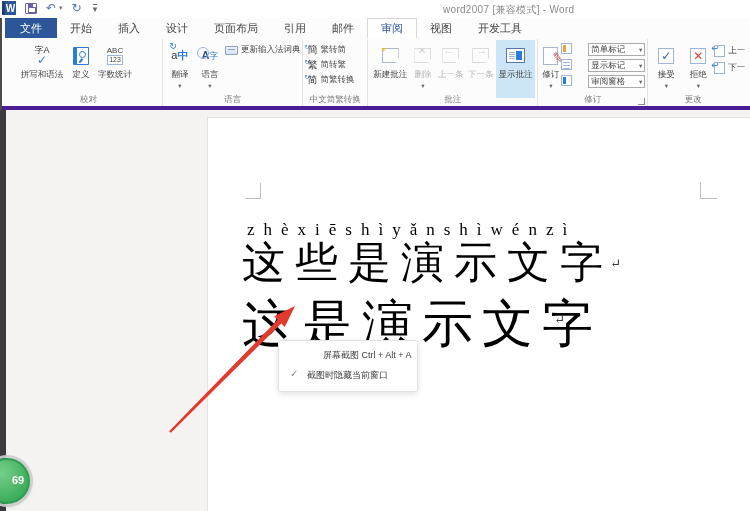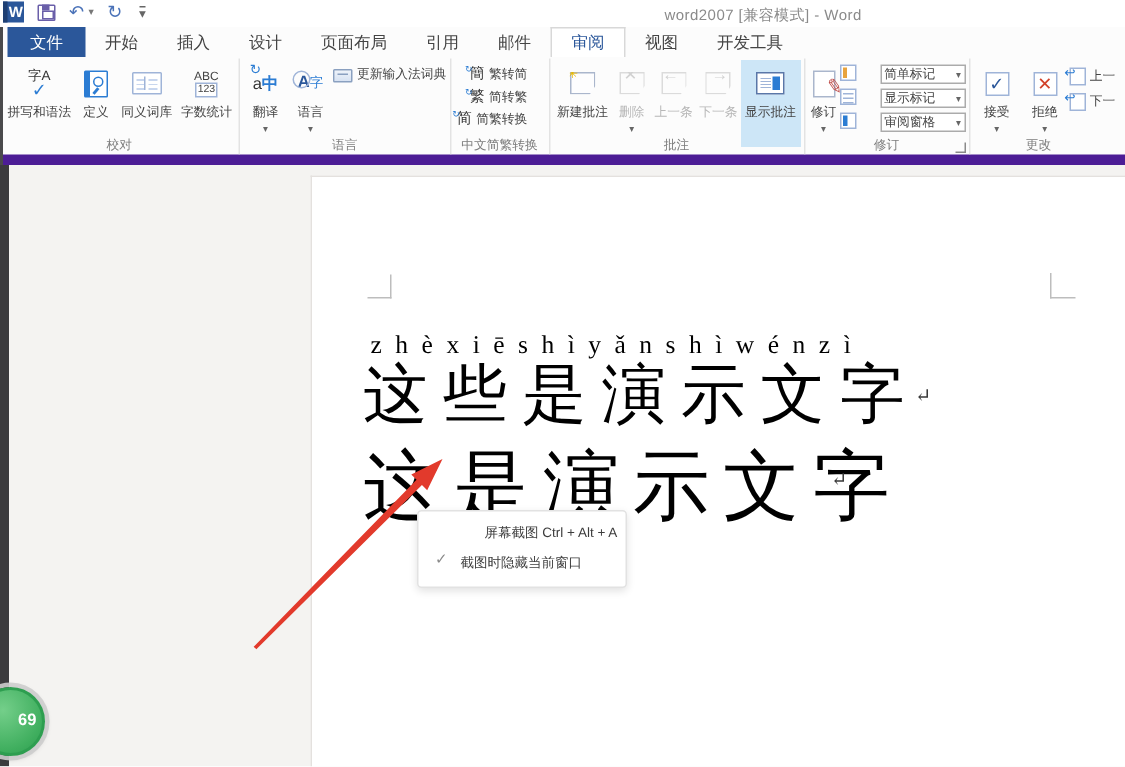--- a/index.html
+++ b/index.html
@@ -21,21 +21,21 @@
   .wtitle { position:absolute; left:443px; top:3px; font-size:10px; color:#8a8a8a; letter-spacing:.3px; }
 
   
   .tabbar { position:relative; height:20px; background:#fcfcfc; display:flex; align-items:stretch; padding-left:5px; }
   .tab { font-size:11px; color:#444; display:flex; align-items:center; padding:0 13px; cursor:default; white-space:nowrap; }
   .tab.file { background:#2b579a; color:#fff; padding:0 15px; }
   .tab.active { background:#fff; color:#2b579a; border:1px solid #d8d8d8; border-bottom:none; }
   .edge-strip-top { position:absolute; left:0; top:18px; width:2px; height:92px; background:#4a4a4c; z-index:40; }
 
   
-  .ribbon { position:relative; height:72px; background:#fcfcfc; border-bottom:7px solid #4c1d95; display:flex; padding:1px 0 0 0; overflow:hidden; }
+  .ribbon { position:relative; height:72px; background:#fcfcfc; border-bottom:4px solid #4c1d95; display:flex; padding:1px 0 0 15px; overflow:hidden; }
   .rgroup { position:relative; border-right:1px solid #e3e3e3; padding:1px 2px 10px 2px; display:flex; align-items:flex-start; }
   .glabel { position:absolute; bottom:0; left:0; right:0; text-align:center; font-size:8.5px; color:#7c7c7c; white-space:nowrap;margin-top:20px; }
   .bigbtn { display:flex; flex-direction:column; align-items:center; padding-top:2px; height:58px; font-size:8.5px; color:#444; white-space:nowrap; }
   .bigbtn .ic { height:27px; display:flex; align-items:center; justify-content:center; }
   .bigbtn .dd { font-size:6.5px; color:#666; margin-top:1px; }
   .bigbtn.disabled { color:#b7b7b7; }
   .bigbtn.disabled .ic { opacity:.45; filter:grayscale(1); }
   .bigbtn.sel { background:#cde6f7; }
 
   .ic-spell { display:flex; flex-direction:column; align-items:center; line-height:9px; }
@@ -52,21 +52,21 @@
   .ic-count .num { font-size:7px; color:#444; border:1px solid #9fb4d8; padding:0 1px; background:#fff; }
   .ic-trans { font-size:11px; color:#333; position:relative; }
   .ic-trans b { color:#2b7cd3; }
   .ic-trans .rot { position:absolute; left:-2px; top:-7px; color:#2b7cd3; font-size:9px; }
   .ic-lang { position:relative; font-size:11px; }
   .ic-lang .globe { position:absolute; left:-4px; top:-2px; width:12px; height:12px; border:1px solid #9fb4d8; border-radius:50%; }
   .ic-lang .A { color:#2b579a; font-weight:bold; }
   .ic-lang .zi2 { color:#2b7cd3; font-size:9px; }
 
   .smallcol { display:flex; flex-direction:column; gap:1px; padding-top:3px; }
-  .smallbtn { display:flex; align-items:center; gap:3px; font-size:8.5px; color:#444; height:14px; white-space:nowrap;justify-content:flex-end; }
+  .smallbtn { display:flex; align-items:center; gap:3px; font-size:8.5px; color:#444; height:14px; white-space:nowrap; }
   .ic-han { font-size:10px; color:#333; position:relative; line-height:10px; }
   .ic-han i { position:absolute; left:-3px; top:-3px; font-style:normal; font-size:6px; color:#2b7cd3; }
   .ic-ime { width:13px; height:9px; border:1px solid #8aa0c0; border-radius:1px; background:linear-gradient(#eef3fa,#d7e2f2); position:relative; }
   .ic-ime:before { content:""; position:absolute; left:2px; top:2px; right:2px; height:1px; background:#8aa0c0; }
 
   .pg { width:17px; height:15px; border:1px solid #aab6cc; background:#fdfdfe; position:relative;
         clip-path:polygon(0 0,100% 0,100% 62%,78% 100%,0 100%); }
   .pg .ov { position:absolute; font-size:10px; line-height:10px; }
   .ov.star { color:#e8b800; left:-3px; top:-5px; font-size:9px; }
   .ov.x { color:#9aa0a8; left:2px; top:-4px; font-size:11px; font-weight:bold; }
@@ -165,29 +165,20 @@
       </div>
       <div class="bigbtn" style="width:28px;">
         <div class="ic">
             <div class="ic-defbook">
               <span class="lens"></span>
               <span class="hdl"></span>
             </div>
           </div>
         <span>定义</span>
       </div>
-      <div class="bigbtn" style="width:42px;">
-        <div class="ic">
-            <div class="ic-book">
-              <span></span>
-              <span></span>
-            </div>
-          </div>
-        <span>同义词库</span>
-      </div>
       <div class="bigbtn" style="width:40px;">
         <div class="ic">
             <div class="ic-count">
           <span class="abc">ABC</span>
           <span class="num">123</span>
         </div>
           </div>
         <span>字数统计</span>
       </div>
       <div class="glabel">校对</div>

